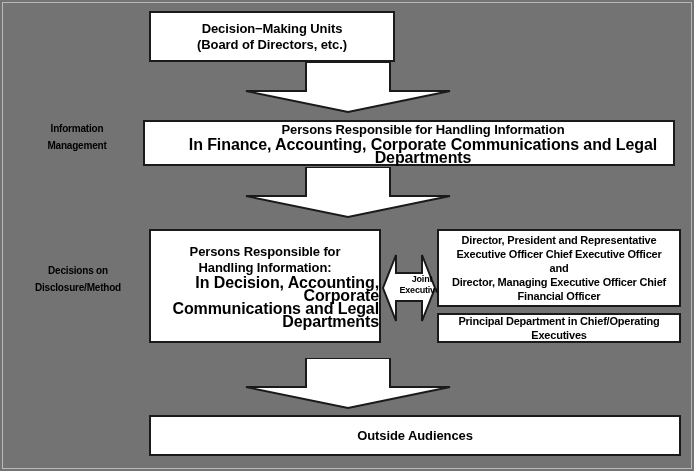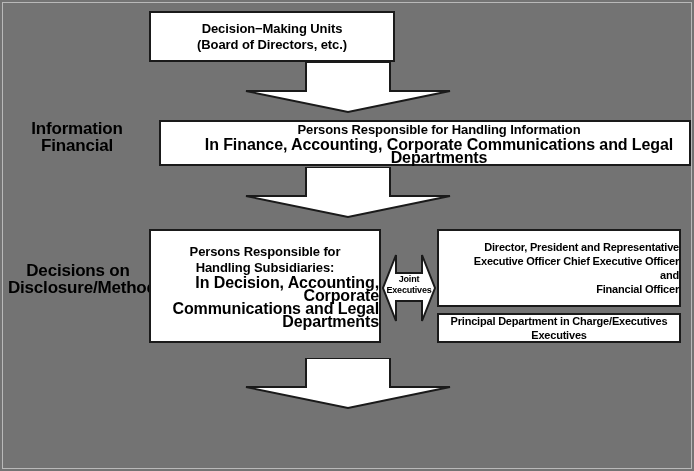--- a/index.html
+++ b/index.html
@@ -59,40 +59,41 @@
     font-weight: bold;
     font-size: 11px;
     line-height: 14px;
     letter-spacing: -0.2px;
   }
 
   .rowlabel {
     position: absolute;
     text-align: center;
     font-weight: bold;
-    font-size: 17px;
+    font-size: 10px;
     line-height: 17px;
     color: #000000;
     letter-spacing: -0.2px;
   }
 
   .arrow {
     position: absolute;
   }
   .arrow svg { display: block; }
 
   .jd-label {
     position: absolute;
     text-align: center;
     font-weight: bold;
     font-size: 9px;
     line-height: 11px;
     color: #000000;
     letter-spacing: -0.2px;
     pointer-events: none;
+    padding-left: 13px;
   }
 </style>
 </head>
 <body>
 
 <div id="stage">
 
   <div id="frame"></div>
 
   <div class="box" style="left:149px; top:11px; width:246px; height:51px;">
@@ -103,67 +104,71 @@
 
 
   <div class="arrow" style="left:243px; top:62px;">
     <svg width="210" height="52" viewBox="0 0 210 52">
       <polygon points="63,0 147,0 147,29 207,29 105,50 3,29 63,29" fill="#ffffff" stroke="#1a1a1a" stroke-width="2" stroke-linejoin="miter"></polygon>
     </svg>
   </div>
 
   <div class="rowlabel" style="left:12px; top:120px; width:130px;">
     <div>Information</div>
-    <div>Financial</div>
+    <div>Management</div>
   </div>
 
-  <div class="box" style="left:159px; top:120px; width:532px; height:46px;padding-left:28px;">
+  <div class="box" style="left:143px; top:120px; width:532px; height:46px;padding-left:28px;">
     <div class="t1">Persons Responsible for Handling Information</div>
     <div class="t2">In Finance, Accounting, Corporate Communications and Legal Departments</div>
   </div>
 
   <div class="arrow" style="left:243px; top:167px;">
     <svg width="210" height="52" viewBox="0 0 210 52">
       <polygon points="63,0 147,0 147,29 207,29 105,50 3,29 63,29" fill="#ffffff" stroke="#1a1a1a" stroke-width="2" stroke-linejoin="miter"></polygon>
     </svg>
   </div>
 
   <div class="rowlabel" style="left:8px; top:262px; width:140px;">
     <div>Decisions on</div>
     <div>Disclosure/Method</div>
   </div>
 
   <div class="box" style="left:149px; top:229px; width:232px; height:114px;text-align:right;">
     <div class="t1">Persons Responsible for</div>
-    <div class="t1">Handling Subsidiaries:</div>
+    <div class="t1">Handling Information:</div>
     <div class="t2">In Decision, Accounting, Corporate</div>
     <div class="t2">Communications and Legal Departments</div>
   </div>
 
   <div class="arrow" style="left:381px; top:253px;">
     <svg width="56" height="70" viewBox="0 0 56 70">
       <polygon points="15,2 15,20 41,20 41,2 54,35 41,68 41,48 15,48 15,68 2,35" fill="#ffffff" stroke="#1a1a1a" stroke-width="2" stroke-linejoin="miter"></polygon>
     </svg>
   </div>
   <div class="jd-label" style="left:381px; top:274px; width:56px;">
     <div>Joint</div>
     <div>Executives</div>
   </div>
 
-  <div class="box" style="left:437px; top:229px; width:244px; height:78px;align-items:flex-end;">
+  <div class="box" style="left:437px; top:229px; width:244px; height:78px;">
     <div class="t3">Director, President and Representative</div>
     <div class="t3">Executive Officer Chief Executive Officer</div>
     <div class="t3">and</div>
+    <div class="t3">Director, Managing Executive Officer Chief</div>
     <div class="t3">Financial Officer</div>
   </div>
 
   <div class="box" style="left:437px; top:313px; width:244px; height:30px;">
-    <div class="t3">Principal Department in Charge/Executives Executives</div>
+    <div class="t3">Principal Department in Chief/Operating Executives</div>
   </div>
 
   <div class="arrow" style="left:243px; top:358px;">
     <svg width="210" height="52" viewBox="0 0 210 52">
       <polygon points="63,0 147,0 147,29 207,29 105,50 3,29 63,29" fill="#ffffff" stroke="#1a1a1a" stroke-width="2" stroke-linejoin="miter"></polygon>
     </svg>
   </div>
 
+  <div class="box" style="left:149px; top:415px; width:532px; height:41px;">
+    <div class="t1">Outside Audiences</div>
+  </div>
 
 </div>
 
 </body></html>

